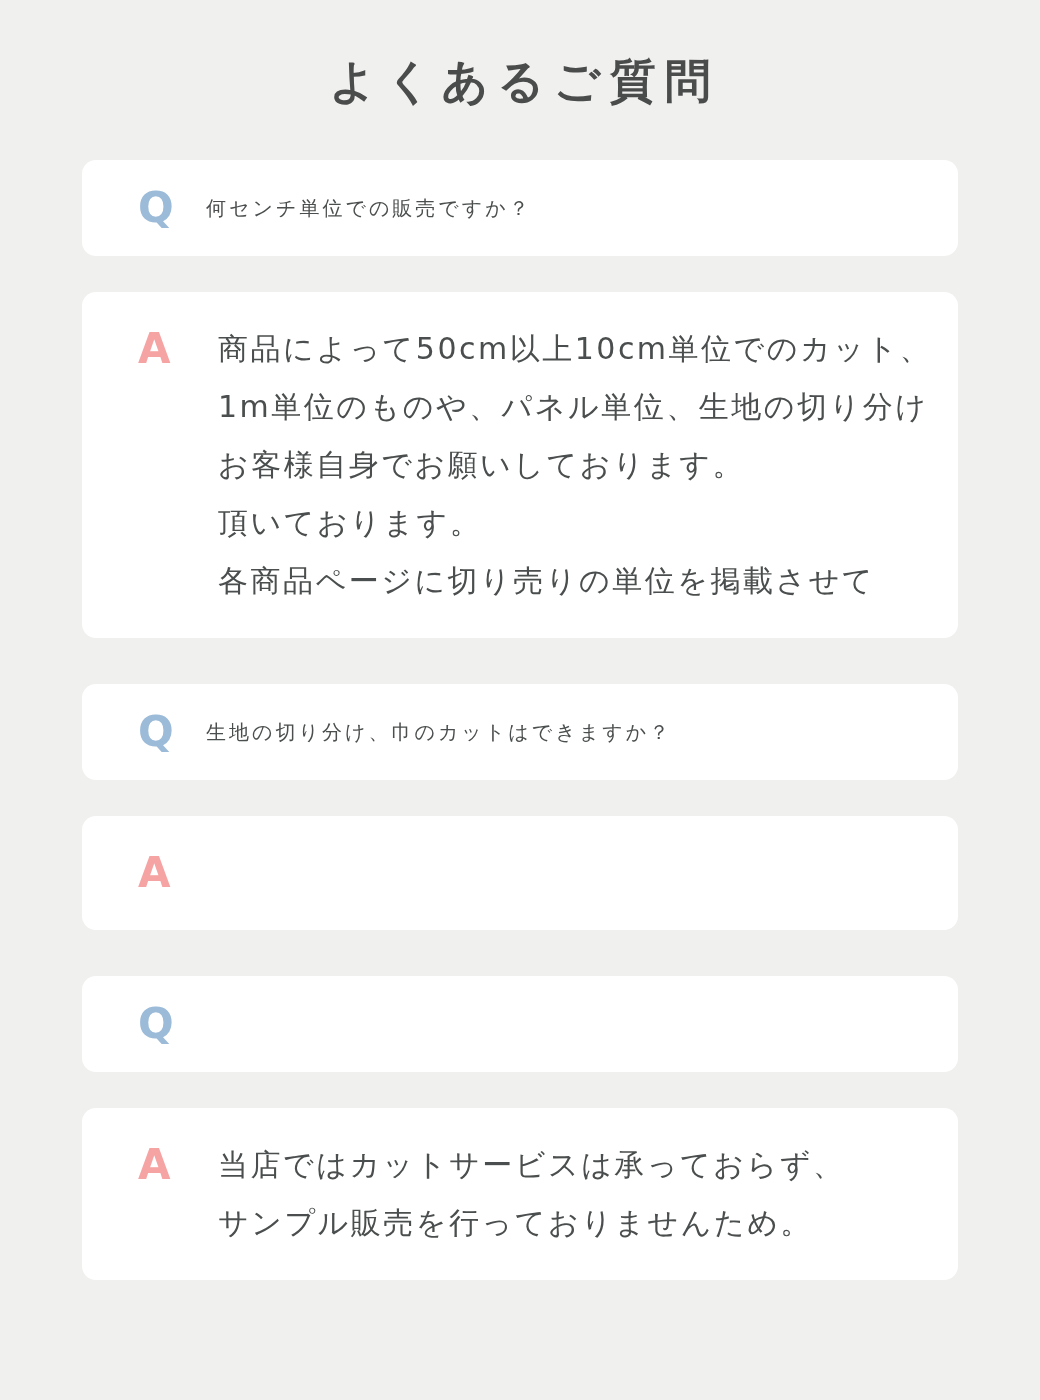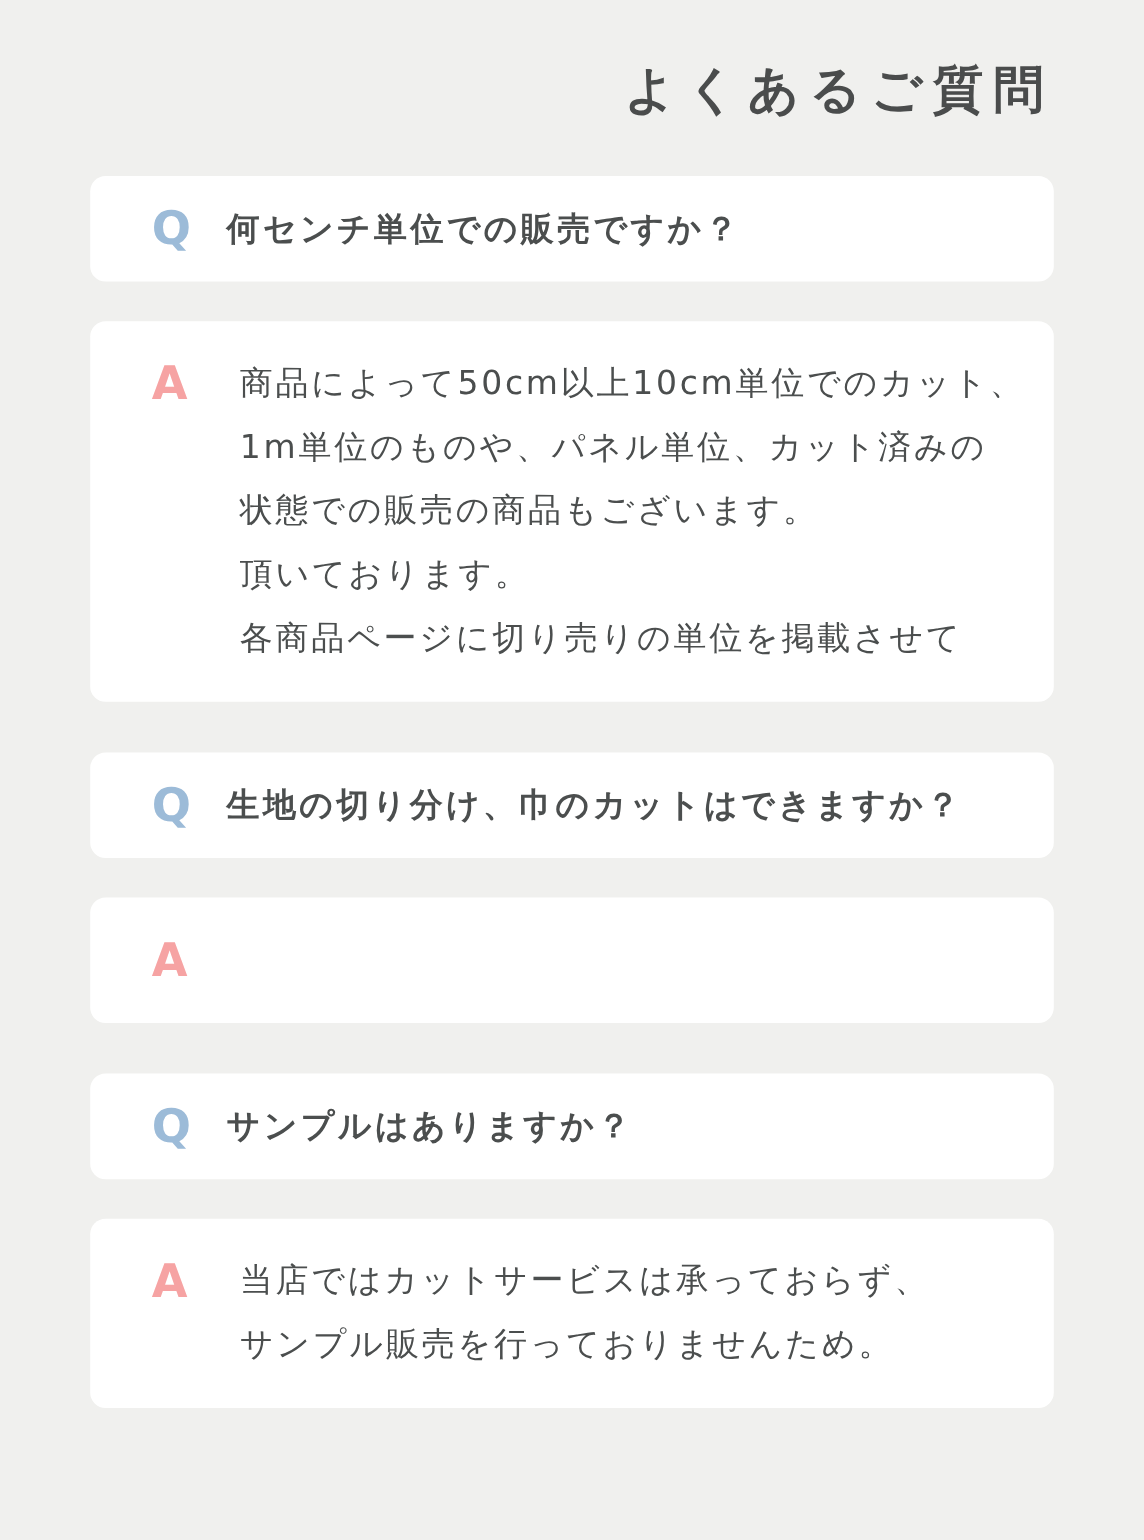--- a/index.html
+++ b/index.html
@@ -14,21 +14,21 @@
     color: #4b4e4e;
     overflow: hidden;
   }
   .wrap {
     padding: 0 82px;
     box-sizing: border-box;
   }
   .page-title {
     margin: 0;
     padding-top: 58px;
-    text-align: right;
+    text-align: center;
     font-size: 46px;
     line-height: 1;
     font-weight: 700;
     letter-spacing: 9px;
     text-indent: 9px;
     color: #4a4c4c;
   }
   .faq-list {
     margin-top: 56px;
   }
@@ -62,22 +62,22 @@
   .q-card .badge {
     line-height: 1;
   }
   .a-card .badge {
     line-height: 58px;
   }
   .q-badge { color: #9cbbd8; }
   .a-badge { color: #f6a3a3; }
   .q-text {
     margin-left: 30px;
-    font-size: 30px;
-    font-weight: 700;
+    font-size: 20px;
+    font-weight: 400;
     letter-spacing: 3px;
     line-height: 1.3;
   }
   .a-text {
     margin-left: 42px;
     font-size: 30px;
     font-weight: 400;
     letter-spacing: 2.5px;
     line-height: 58px;
   }
@@ -96,22 +96,22 @@
 
     <section class="faq-item">
       <div class="card q-card">
         <span class="badge q-badge">Q</span>
         <span class="q-text">何センチ単位での販売ですか？</span>
       </div>
       <div class="card a-card">
         <span class="badge a-badge">A</span>
         <div class="a-text">
           <div class="a-line">商品によって50cm以上10cm単位でのカット、</div>
-          <div class="a-line">1m単位のものや、パネル単位、カット済みの</div>
-          <div class="a-line">状態での販売の商品もございます。</div>
+          <div class="a-line">1m単位のものや、パネル単位、生地の切り分け</div>
+          <div class="a-line">お客様自身でお願いしております。</div>
           <div class="a-line">頂いております。</div>
           <div class="a-line">各商品ページに切り売りの単位を掲載させて</div>
         </div>
       </div>
     </section>
 
     <section class="faq-item">
       <div class="card q-card">
         <span class="badge q-badge">Q</span>
         <span class="q-text">生地の切り分け、巾のカットはできますか？</span>
@@ -119,21 +119,20 @@
       <div class="card a-card">
         <span class="badge a-badge">A</span>
         <div class="a-text">
         </div>
       </div>
     </section>
 
     <section class="faq-item">
       <div class="card q-card">
         <span class="badge q-badge">Q</span>
-        <span class="q-text">サンプルはありますか？</span>
       </div>
       <div class="card a-card">
         <span class="badge a-badge">A</span>
         <div class="a-text">
           <div class="a-line">当店ではカットサービスは承っておらず、</div>
           <div class="a-line">サンプル販売を行っておりませんため。</div>
         </div>
       </div>
     </section>
 

